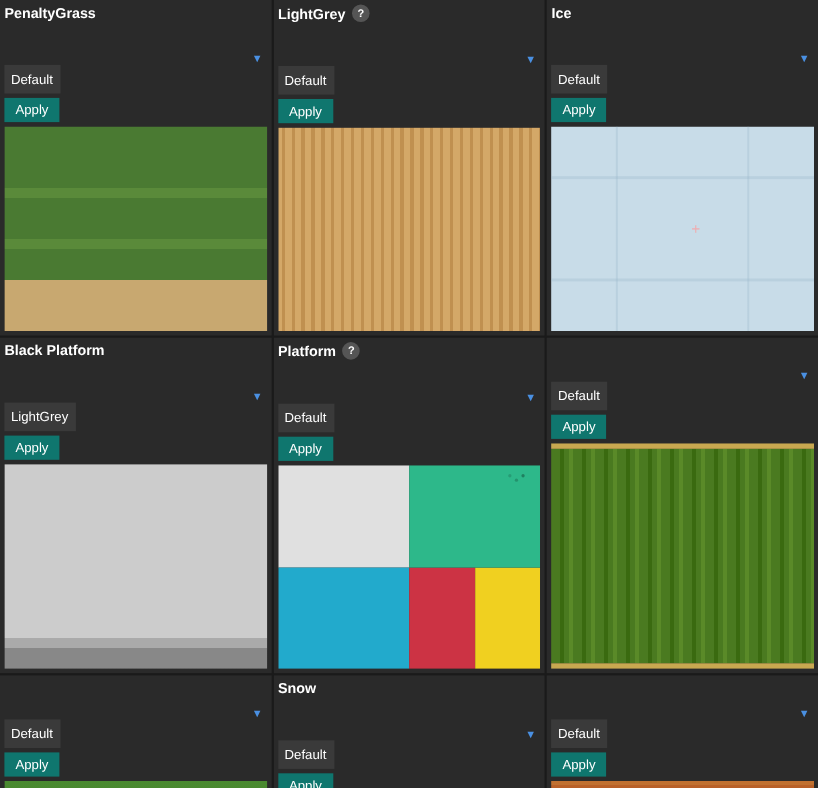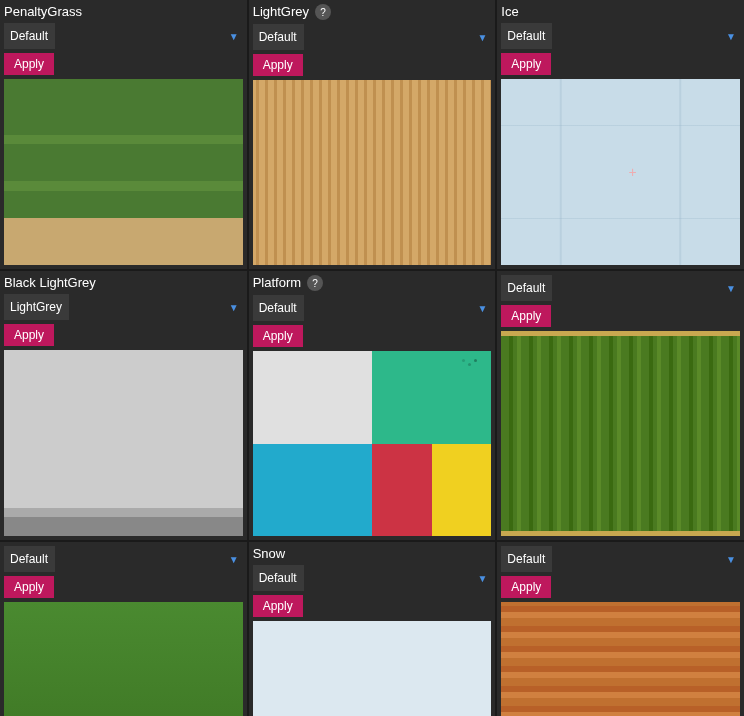--- a/index.html
+++ b/index.html
@@ -18,25 +18,25 @@
       background-color: #1a1a1a;
     }
     .cell {
       background-color: #2a2a2a;
       padding: 4px;
       display: flex;
       flex-direction: column;
     }
     .cell-title {
       font-size: 13px;
-      font-weight: normal;
+      font-weight: bold;
       color: #ffffff;
       margin-bottom: 4px;
       display: flex;
-      align-items: flex-start;
+      align-items: flex-end;
       gap: 6px;
     }
     .help-icon {
       display: inline-flex;
       align-items: center;
       justify-content: center;
       width: 16px;
       height: 16px;
       border-radius: 50%;
       background-color: #555;
@@ -53,36 +53,37 @@
       background-color: #3a3a3a;
       color: #ffffff;
       border: none;
       padding: 4px 6px;
       font-size: 12px;
       flex: 1;
       appearance: none;
       -webkit-appearance: none;
       cursor: pointer;
       height: 26px;
+      margin-top: 36px;
     }
     .dropdown-wrapper {
       position: relative;
       flex: 1;
     }
     .dropdown-arrow {
       position: absolute;
       right: 4px;
       top: 50%;
       transform: translateY(-50%);
       pointer-events: none;
       color: #4a90e2;
       font-size: 10px;
     }
     .apply-btn {
-      background-color: #be185d;
+      background-color: #0f766e;
       color: #ffffff;
       border: none;
       padding: 4px 10px;
       font-size: 12px;
       cursor: pointer;
       margin-bottom: 4px;
       width: fit-content;
       min-width: 50px;
     }
     .preview {
@@ -253,21 +254,21 @@
     <button class="apply-btn">Apply</button>
     <div class="preview">
       <div class="ice-preview">
         <div class="ice-lines"></div>
       </div>
     </div>
   </div>
 
   <div class="cell">
     <div class="cell-title">
-      <span>Black LightGrey</span>
+      <span>Black Platform</span>
     </div>
     <div class="dropdown-row">
       <div class="dropdown-wrapper">
         <select class="dropdown">
           <option>LightGrey</option>
           <option>Default</option>
         </select>
         <span class="dropdown-arrow">▼</span>
       </div>
     </div>

